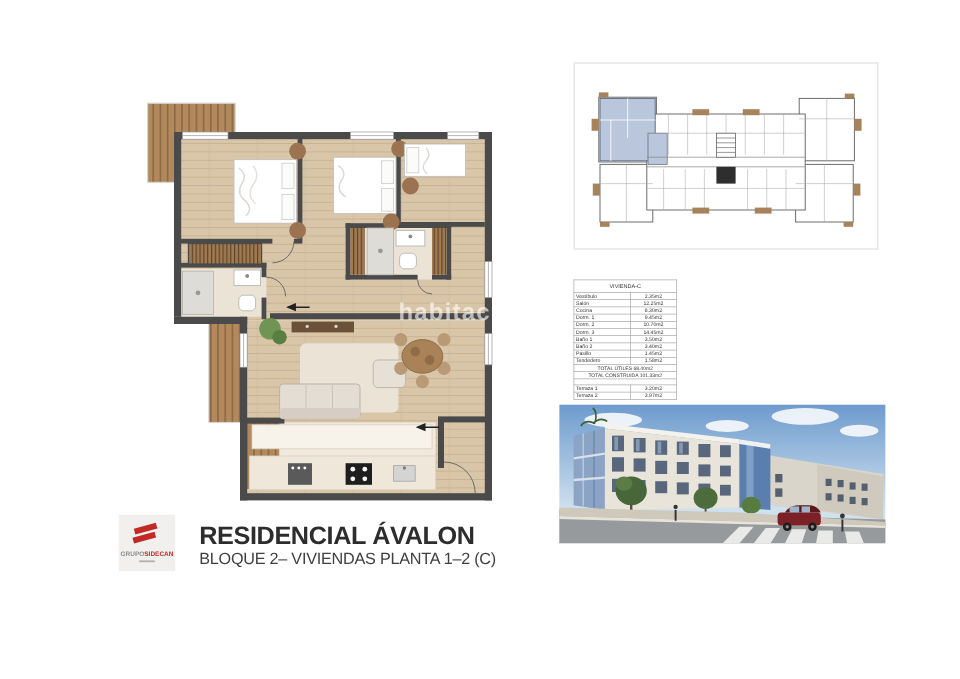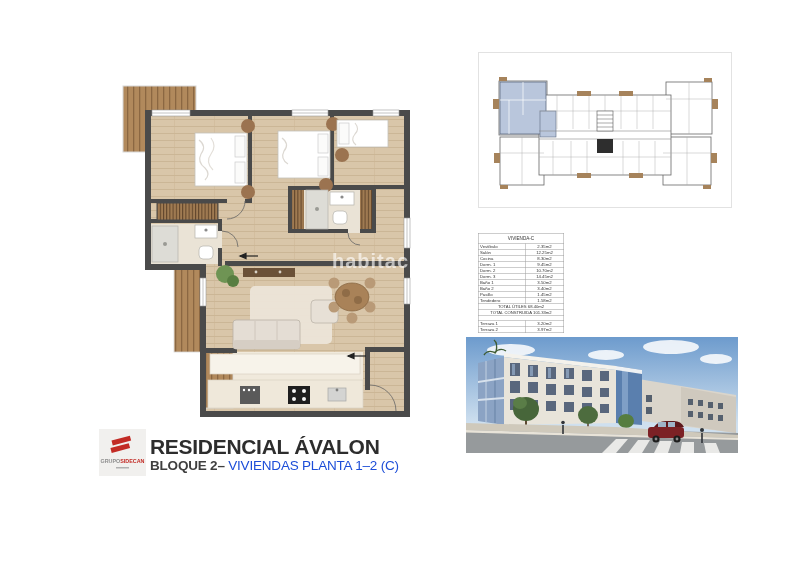--- a/index.html
+++ b/index.html
@@ -32,25 +32,25 @@
   table.area td.val{text-align:center;width:45%;}
   table.area td.lbl{width:55%;}
   table.area tr.total td{text-align:center;font-size:8.4px;}
   table.area tr.spacer td{height:9px;border-left:0.8px solid #9a9a9a;border-right:0.8px solid #9a9a9a;}
 
   
   #render3d{left:466px;top:337px;width:272px;height:116px;}
 
   
   #logo{left:99px;top:429px;width:47px;height:47px;background:#f1f0ee;}
-  #title-block{left:150px;top:435px;width:300px;}
+  #title-block{left:166px;top:435px;width:300px;}
   #main-title{font-size:21px;font-weight:700;color:#2d2d2d;letter-spacing:-0.3px;line-height:23px;}
   #sub-title{font-size:13.5px;letter-spacing:-0.2px;line-height:16px;}
-  #sub-title .strong{color:#3f3f3f;font-weight:700;margin-top:48px;}
-  #sub-title .light{color:#1d4ed8;font-weight:400;text-align:center;}
+  #sub-title .strong{color:#3f3f3f;font-weight:400;margin-top:48px;}
+  #sub-title .light{color:#404040;font-weight:400;text-align:center;}
 </style>
 </head>
 <body>
 
 <div class="abs" id="floorplan">
 <svg width="318" height="345" viewBox="0 0 318 345">
   <defs>
     <pattern id="wood" width="40" height="7" patternUnits="userSpaceOnUse">
       <rect width="40" height="7" fill="#d9c6a9"></rect>
       <rect y="6.3" width="40" height="0.7" fill="#c6b08e"></rect>

